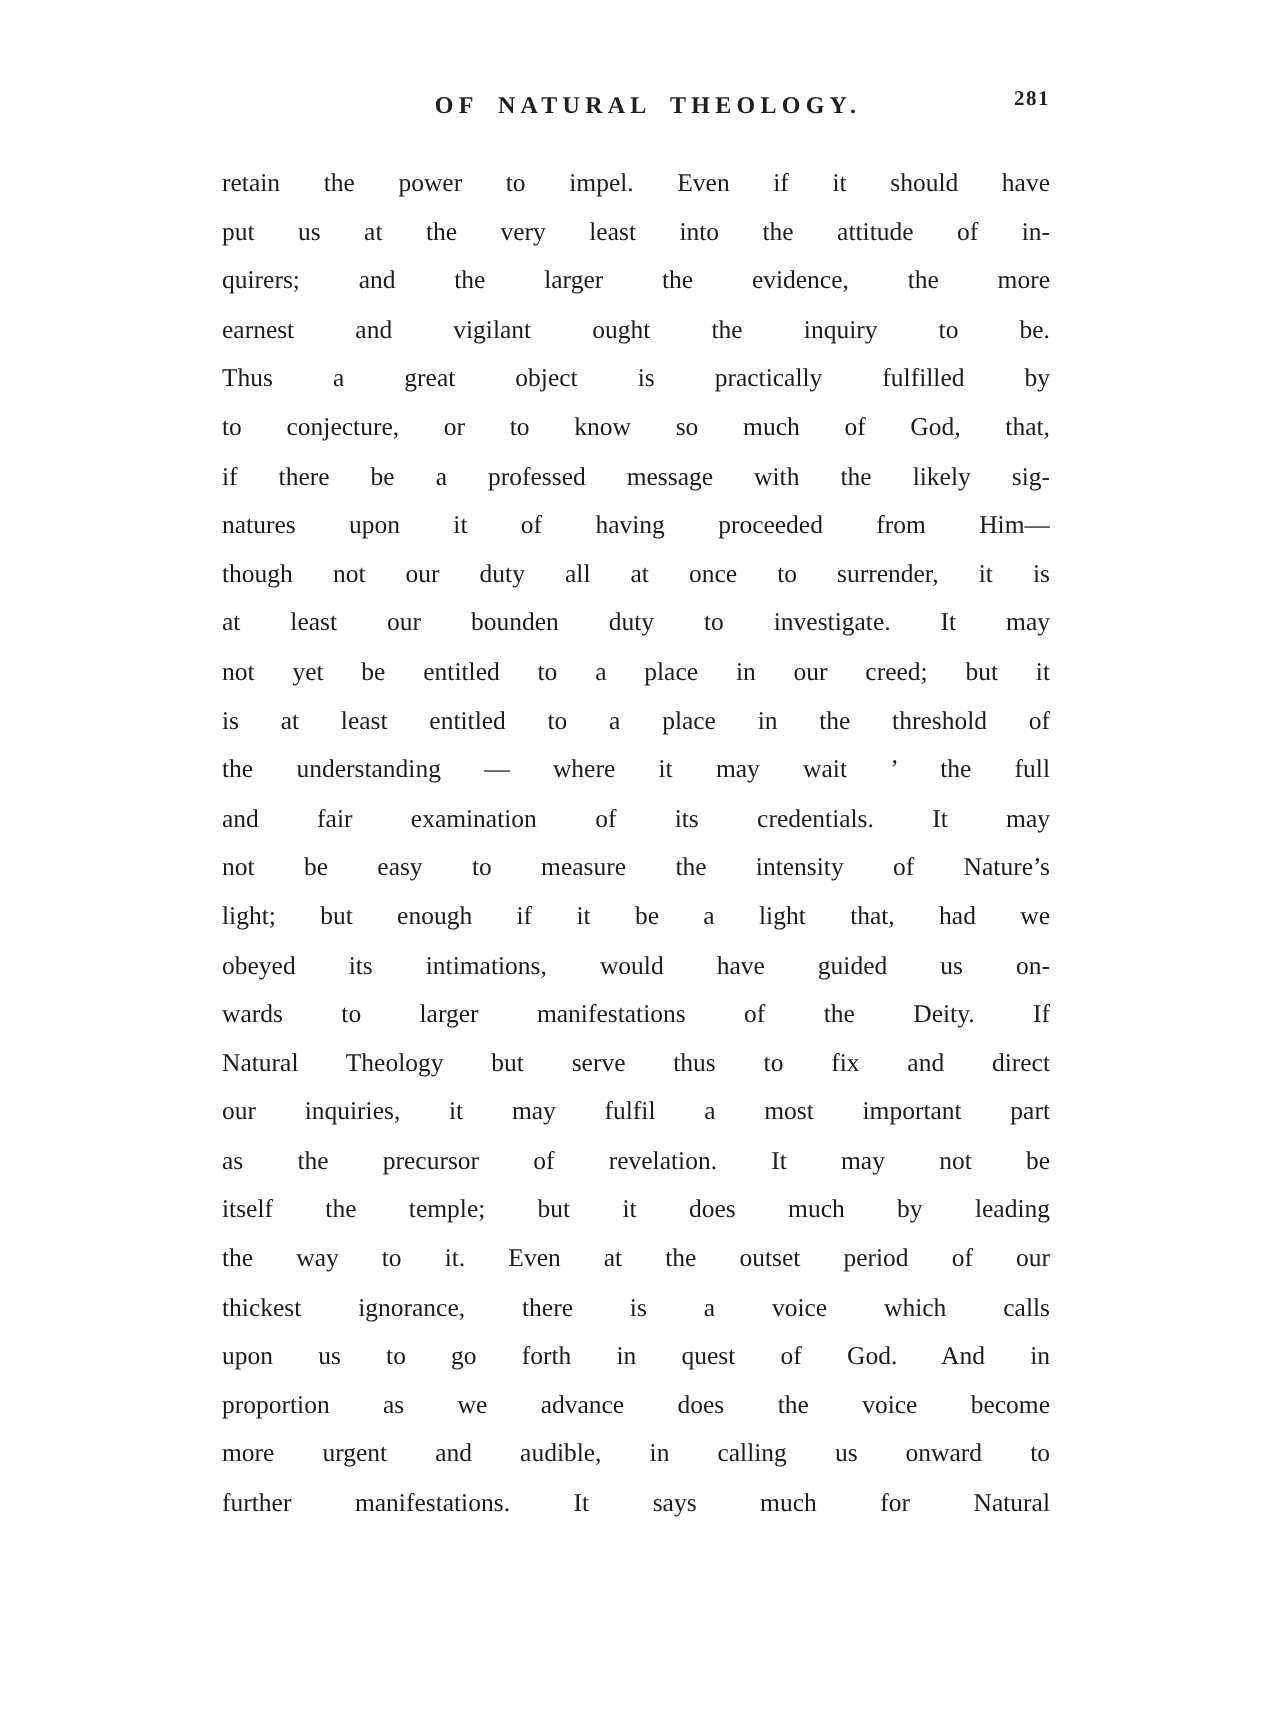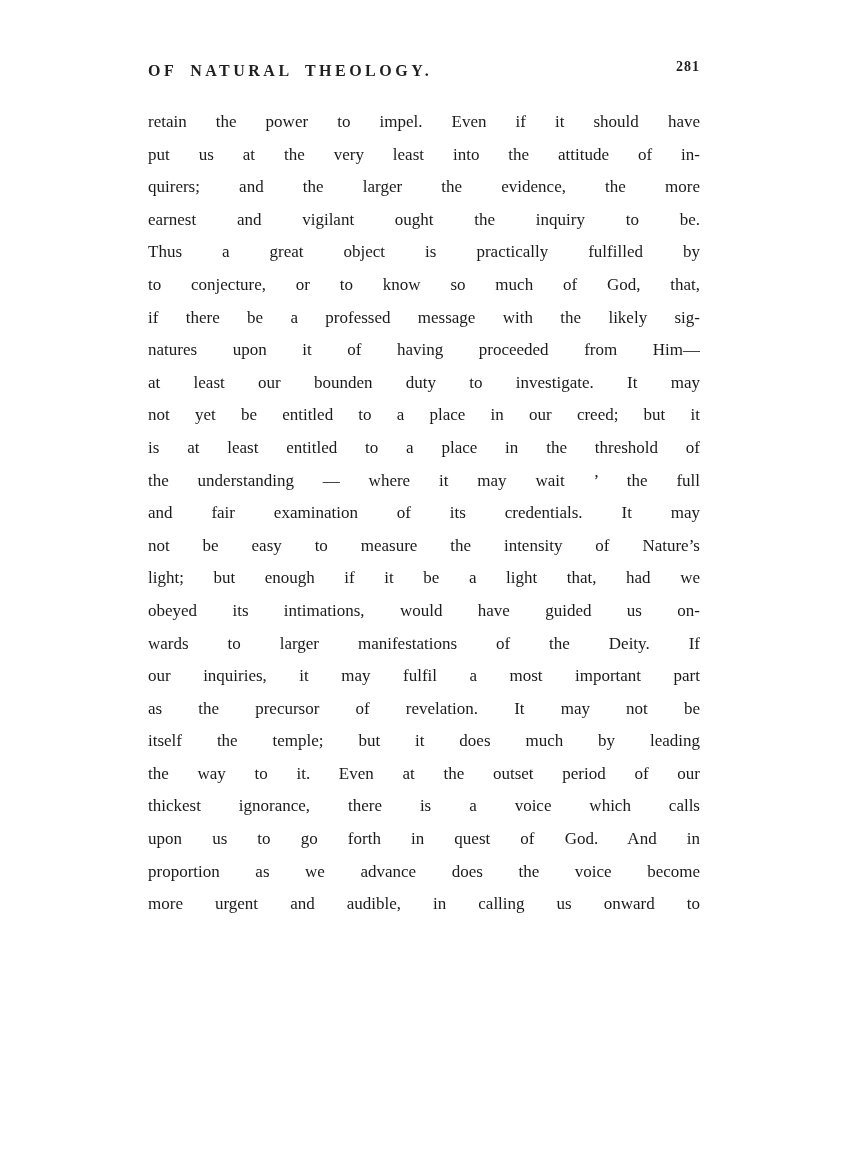--- a/index.html
+++ b/index.html
@@ -18,23 +18,23 @@
   }
   .page-header {
     position: absolute;
     top: 62px;
     left: 148px;
     width: 552px;
     height: 26px;
   }
   .running-title {
     position: absolute;
-    left: 0;
+    left: 16px;
     right: 0;
-    text-align: left;
+    text-align: center;
     font-size: 16px;
     font-weight: 700;
     letter-spacing: 3.5px;
     word-spacing: 6px;
     color: #1f1f1f;
     white-space: nowrap;
   }
   .page-number {
     position: absolute;
     right: 0;
@@ -72,31 +72,34 @@
   </div>
   <div class="text-block">
       <div class="line">retain the power to impel.  Even if it should have</div>
       <div class="line">put us at the very least into the attitude of in-</div>
       <div class="line">quirers; and the larger the evidence, the more</div>
       <div class="line">earnest and vigilant ought the inquiry to be.</div>
       <div class="line">Thus a great object is practically fulfilled by</div>
       <div class="line">to conjecture, or to know so much of God, that,</div>
       <div class="line">if there be a professed message with the likely sig-</div>
       <div class="line">natures upon it of having proceeded from Him—</div>
+      <div class="line">though not our duty all at once to surrender, it is</div>
       <div class="line">at least our bounden duty to investigate.  It may</div>
       <div class="line">not yet be entitled to a place in our creed; but it</div>
       <div class="line">is at least entitled to a place in the threshold of</div>
       <div class="line">the understanding — where it may wait ’ the full</div>
       <div class="line">and fair examination of its credentials.  It may</div>
       <div class="line">not be easy to measure the intensity of Nature’s</div>
       <div class="line">light; but enough if it be a light that, had we</div>
       <div class="line">obeyed its intimations, would have guided us on-</div>
       <div class="line">wards to larger manifestations of the Deity.  If</div>
+      <div class="line">Natural Theology but serve thus to fix and direct</div>
       <div class="line">our inquiries, it may fulfil a most important part</div>
       <div class="line">as the precursor of revelation.  It may not be</div>
       <div class="line">itself the temple; but it does much by leading</div>
       <div class="line">the way to it.  Even at the outset period of our</div>
       <div class="line">thickest ignorance, there is a voice which calls</div>
       <div class="line">upon us to go forth in quest of God.  And in</div>
       <div class="line">proportion as we advance does the voice become</div>
       <div class="line">more urgent and audible, in calling us onward to</div>
+      <div class="line">further manifestations.  It says much for Natural</div>
     </div>
 </div>
 
 </body></html>

